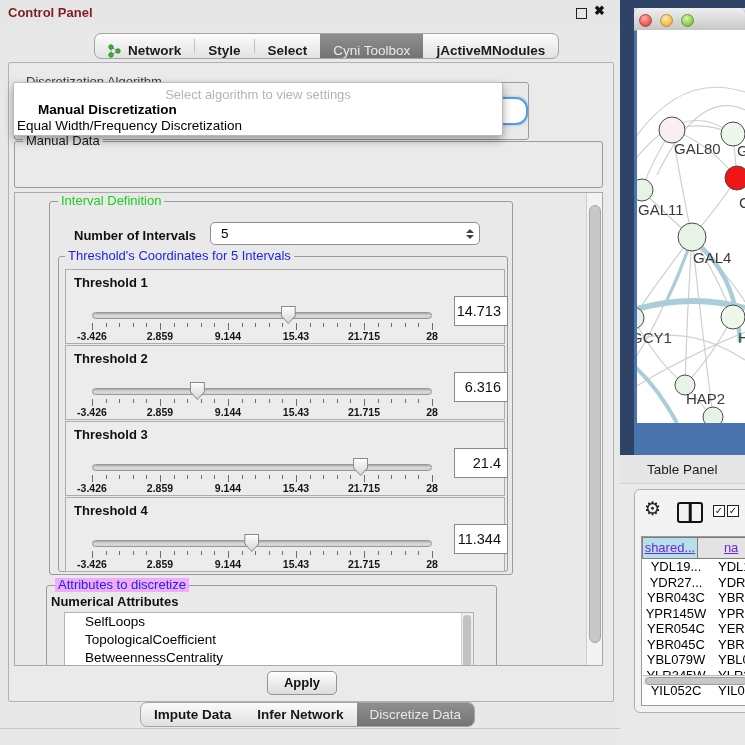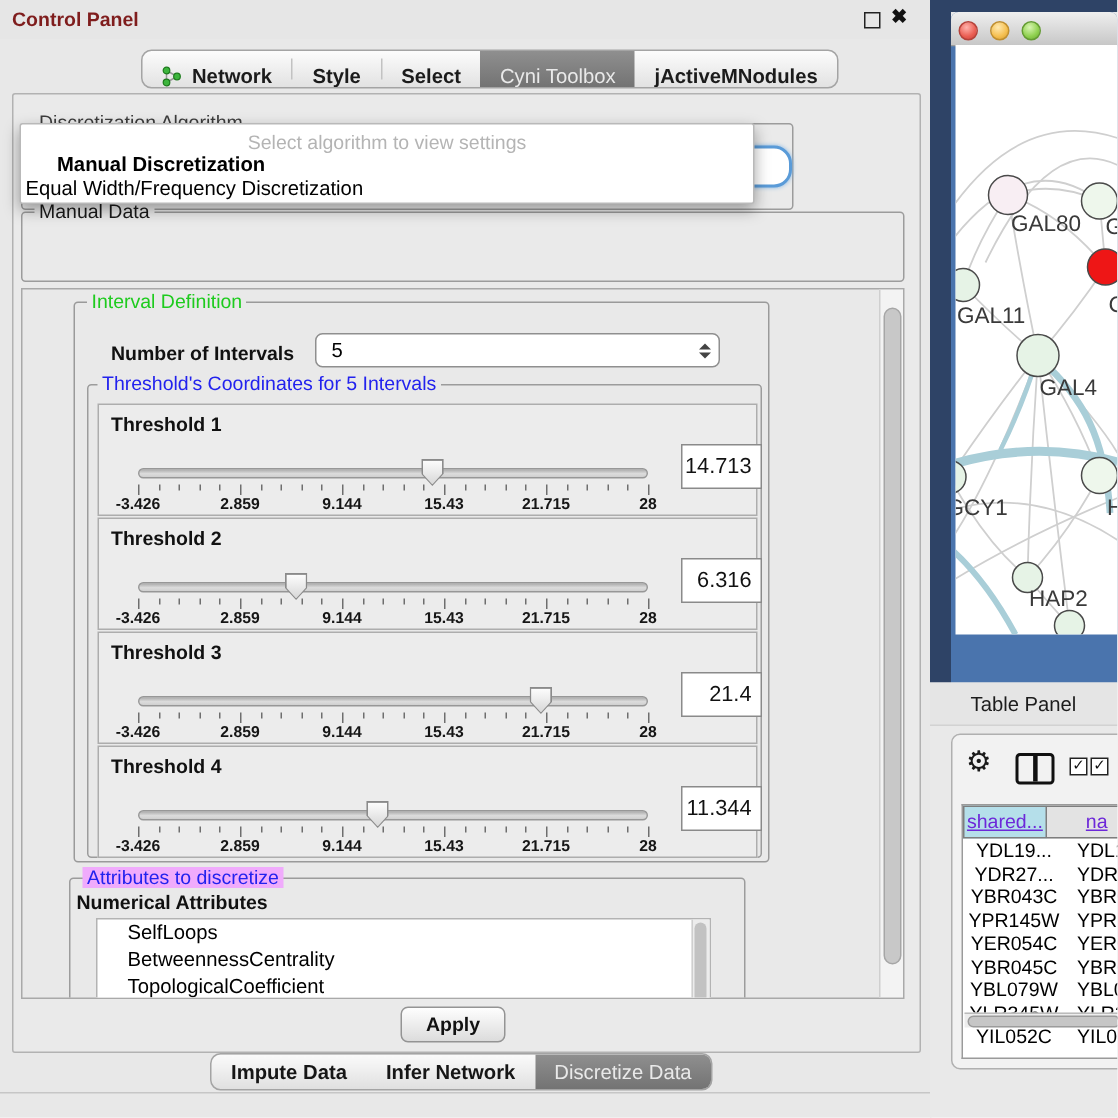--- a/index.html
+++ b/index.html
@@ -379,22 +379,22 @@
             </div>
         </div>
       </div>
 
       <div class="grp" style="left:31px;top:392px;width:449px;height:120px;">
         <span class="grp-label lbl-blue" style="left:8px;background:#f0abfc;">Attributes to discretize</span>
         <span class="bold13 abs" style="left:4px;top:8px;">Numerical Attributes</span>
         <div class="attr-list">
           <div id="attr-items">
               <div class="attr-item">SelfLoops</div>
+              <div class="attr-item">TopologicalCoefficient</div>
               <div class="attr-item">BetweennessCentrality</div>
-              <div class="attr-item">TopologicalCoefficient</div>
             </div>
           <div class="attr-vsb">
               <div class="attr-thumb"></div>
             </div>
         </div>
       </div>
 
       <div class="vsb">
         <div class="vsb-thumb"></div>
       </div>

